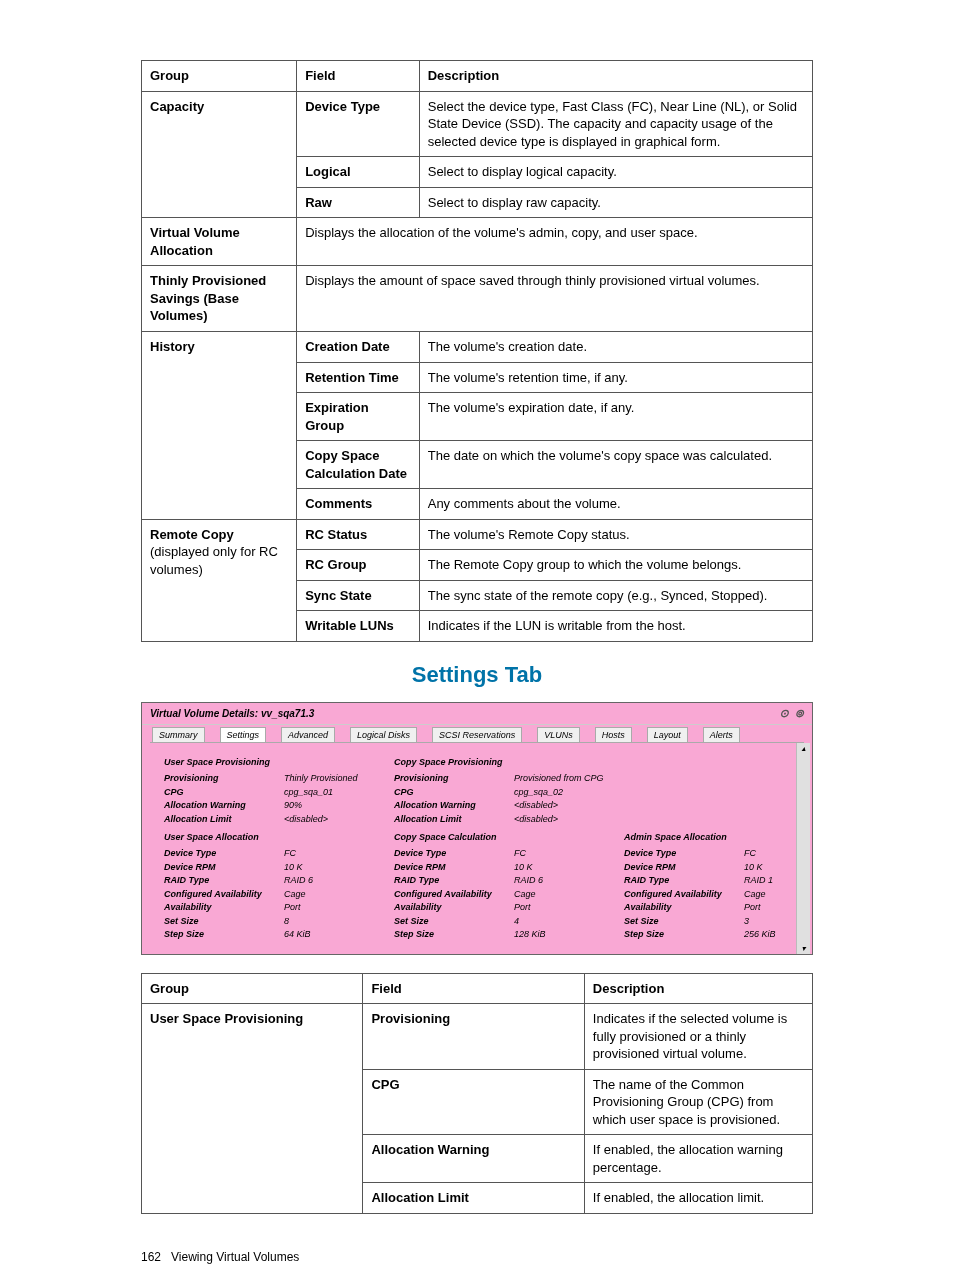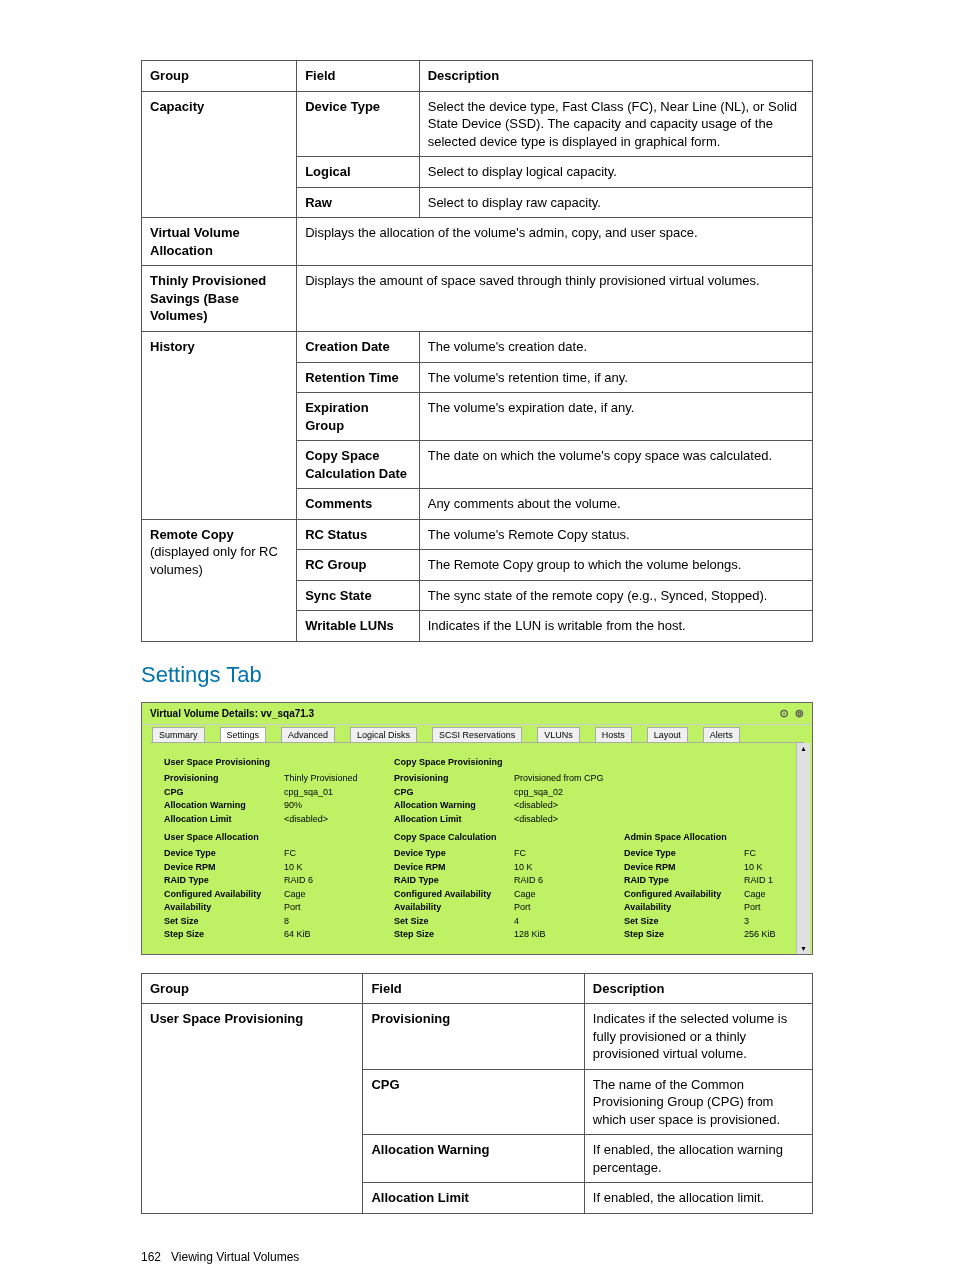--- a/index.html
+++ b/index.html
@@ -31,30 +31,32 @@
   }
   table.doc-table th {
     font-weight: bold;
     background: #fff;
   }
   .bold { font-weight: bold; }
   .group-cell { font-weight: bold; }
   .norm { font-weight: normal; }
   h2.section {
     font-size: 22px;
-    font-weight: normal;
+    font-weight: bold;
     color: #0073a8;
     margin: 20px 0 14px 0;
+    text-align: center;
   }
   .screenshot {
     width: 100%;
     border: 1px solid #666;
     padding: 0;
     margin-bottom: 18px;
-    background: #bef264;
+    background: #f9a8d4;
+    font-style: italic;
   }
   .ss-titlebar {
     display: flex;
     justify-content: space-between;
     align-items: center;
     font-size: 10px;
     font-weight: bold;
     padding: 4px 8px;
     border-bottom: 1px solid #ccc;
   }

